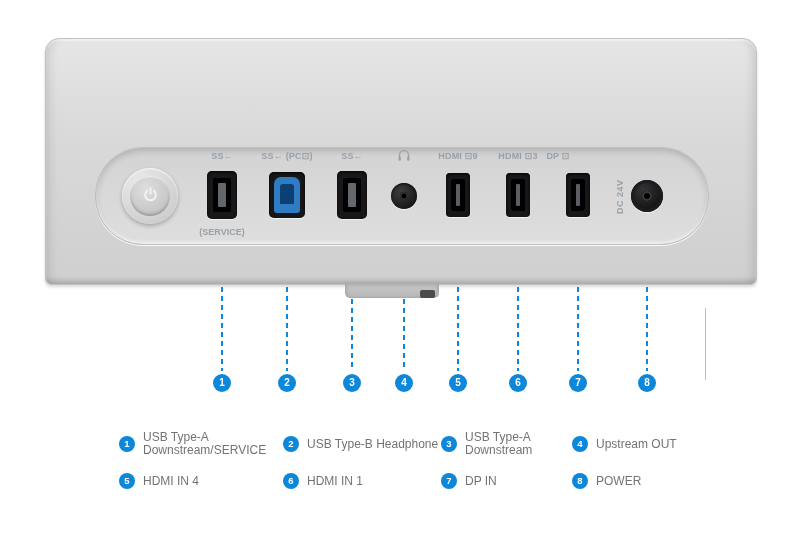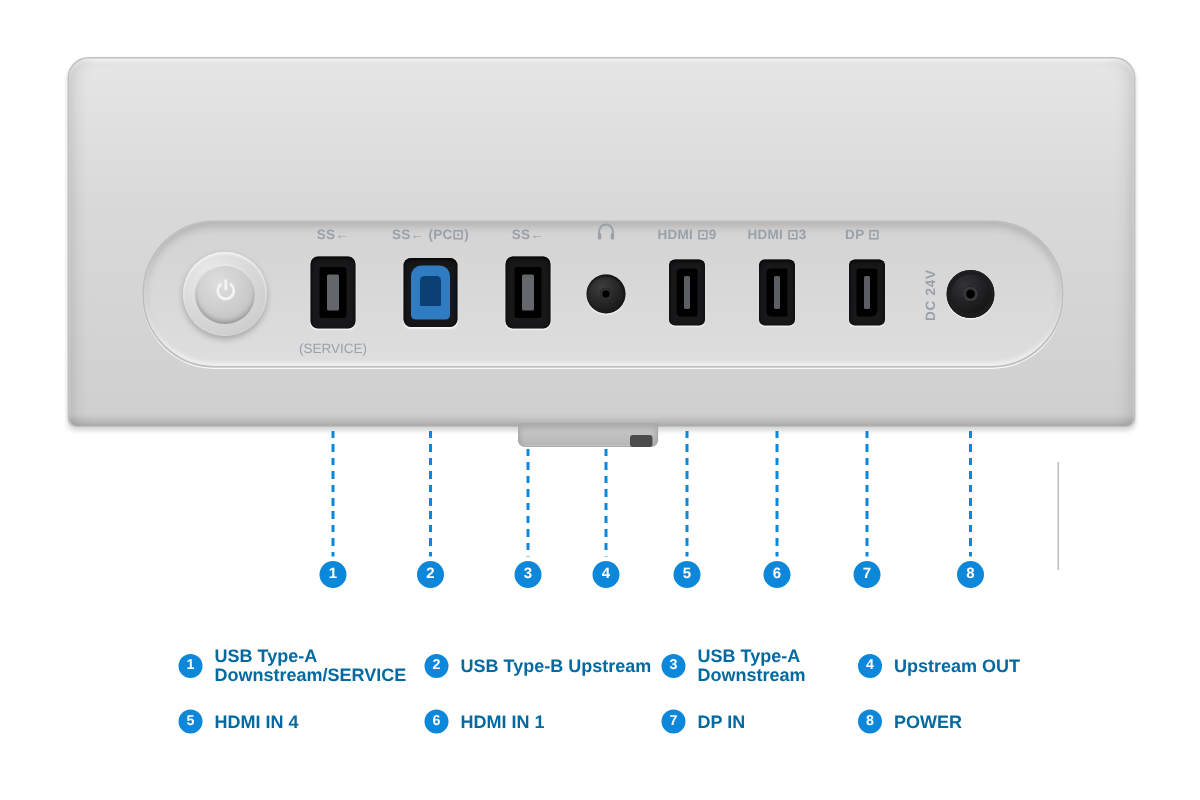--- a/index.html
+++ b/index.html
@@ -72,36 +72,36 @@
         background:#5b5f64;border-radius:1px;}
   .dc{width:32px;height:32px;border-radius:50%;
         background:radial-gradient(circle at 38% 32%,#333336,#070707);
         box-shadow:0 1px 1px rgba(255,255,255,.7),inset 0 0 0 3px #1d1d1f;}
   .dc::before{content:"";position:absolute;left:11px;top:11px;width:10px;height:10px;
         border-radius:50%;background:#000;box-shadow:inset 0 0 0 2px #3a3a3c;}
   
   .plabel{position:absolute;top:151px;transform:translateX(-50%);
         font-size:9px;font-weight:700;color:#99a1a8;letter-spacing:.2px;white-space:nowrap;}
   .sublabel{position:absolute;top:227px;transform:translateX(-50%);
-        font-size:9px;font-weight:400;color:#99a1a8;white-space:nowrap;text-align:center;}
+        font-size:9px;font-weight:700;color:#99a1a8;white-space:nowrap;text-align:center;}
   .dclabel{position:absolute;left:613px;top:167px;width:14px;height:60px;
         display:flex;align-items:center;justify-content:center;
         writing-mode:vertical-rl;transform:rotate(180deg);
         font-size:9px;font-weight:700;color:#99a1a8;letter-spacing:.5px;white-space:nowrap;}
   .hp-icon{position:absolute;top:148px;transform:translateX(-50%);}
   
   .cline{position:absolute;width:2px;
         background:repeating-linear-gradient(to bottom,var(--accent) 0 5px,transparent 5px 9px);}
   .cnum{position:absolute;width:18px;height:18px;border-radius:50%;background:var(--accent);
         color:#fff;font-size:10px;font-weight:700;line-height:18px;text-align:center;}
   
   .legend-item{position:absolute;height:28px;display:flex;align-items:center;gap:8px;}
   .legend-num{flex:0 0 auto;width:16px;height:16px;border-radius:50%;background:var(--accent);
         color:#fff;font-size:9.5px;font-weight:700;line-height:16px;text-align:center;}
-  .legend-text{font-size:12px;font-weight:700;color:#0369a1;line-height:13px;
+  .legend-text{font-size:12px;font-weight:400;color:#737373;line-height:13px;
         white-space:pre-line;}
 </style>
 </head>
 <body>
 
 <div class="stage">
 
   <div class="monitor"></div>
   <div class="stand"></div>
   <div class="stand-clip"></div>
@@ -135,21 +135,21 @@
   <div class="plabel" style="left:352px">SS←</div>
   <div class="hp-icon" style="left:404px">
     <svg width="13" height="13" viewBox="0 0 20 19">
       <path d="M3 12 v-3 a7 7 0 0 1 14 0 v3" fill="none" stroke="#99a1a8" stroke-width="2"></path>
       <rect x="1.6" y="11" width="3.6" height="6.5" rx="1.6" fill="#99a1a8"></rect>
       <rect x="14.8" y="11" width="3.6" height="6.5" rx="1.6" fill="#99a1a8"></rect>
     </svg>
   </div>
   <div class="plabel" style="left:458px">HDMI ⊡9</div>
   <div class="plabel" style="left:518px">HDMI ⊡3</div>
-  <div class="plabel" style="left:575px">DP ⊡</div>
+  <div class="plabel" style="left:558px">DP ⊡</div>
   <div class="sublabel" style="left:222px">(SERVICE)</div>
   <div class="dclabel">DC 24V</div>
 
   <div class="cline" style="left:221px;top:287px;height:84px"></div>
   <div class="cline" style="left:286px;top:287px;height:84px"></div>
   <div class="cline" style="left:351px;top:299px;height:72px"></div>
   <div class="cline" style="left:403px;top:299px;height:72px"></div>
   <div class="cline" style="left:457px;top:287px;height:84px"></div>
   <div class="cline" style="left:517px;top:287px;height:84px"></div>
   <div class="cline" style="left:577px;top:287px;height:84px"></div>
@@ -164,21 +164,21 @@
   <div class="cnum" style="left:569px;top:374px">7</div>
   <div class="cnum" style="left:638px;top:374px">8</div>
 
   <div class="legend-item" style="left:119px;top:430px">
     <span class="legend-num">1</span>
     <span class="legend-text">USB Type-A
 Downstream/SERVICE</span>
   </div>
   <div class="legend-item" style="left:283px;top:430px">
     <span class="legend-num">2</span>
-    <span class="legend-text">USB Type-B Upstream</span>
+    <span class="legend-text">USB Type-B Headphone</span>
   </div>
   <div class="legend-item" style="left:441px;top:430px">
     <span class="legend-num">3</span>
     <span class="legend-text">USB Type-A
 Downstream</span>
   </div>
   <div class="legend-item" style="left:572px;top:430px">
     <span class="legend-num">4</span>
     <span class="legend-text">Upstream OUT</span>
   </div>

